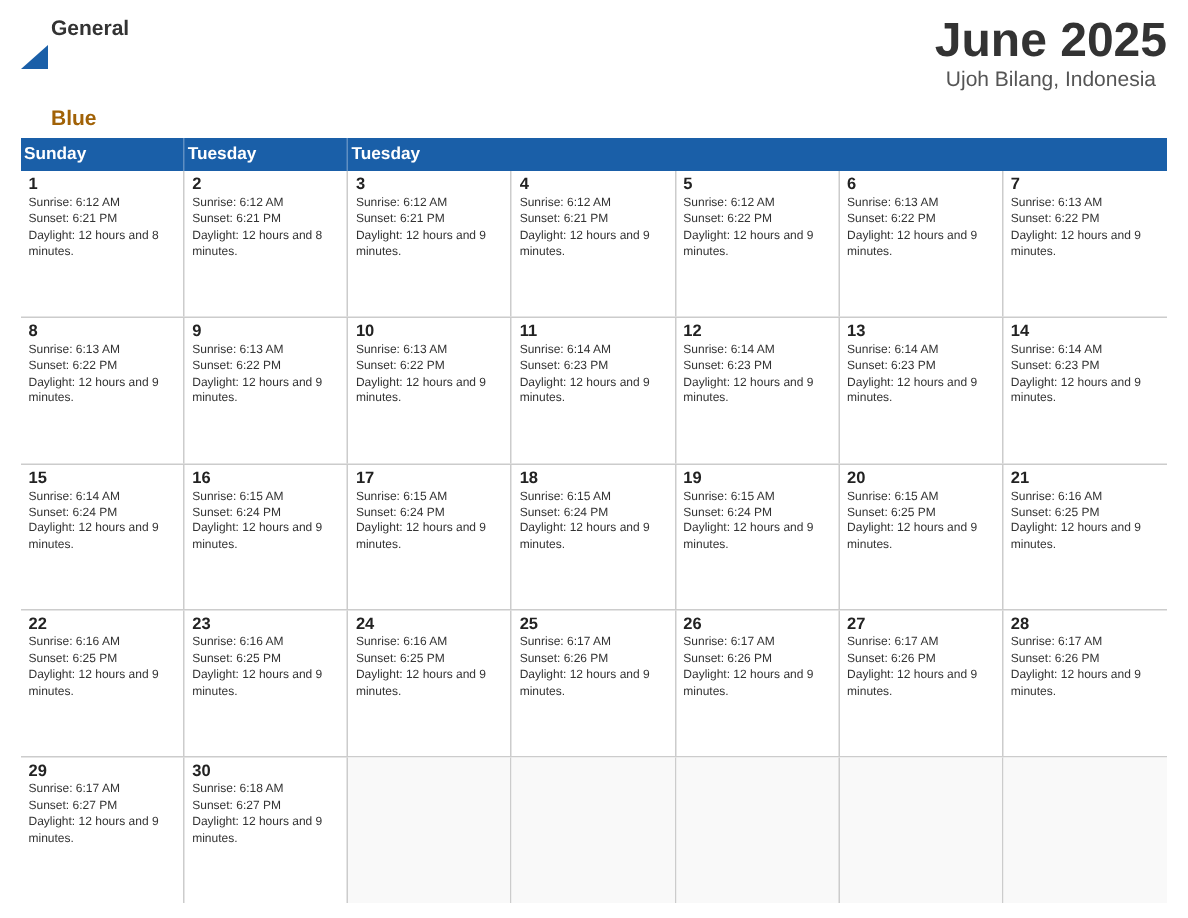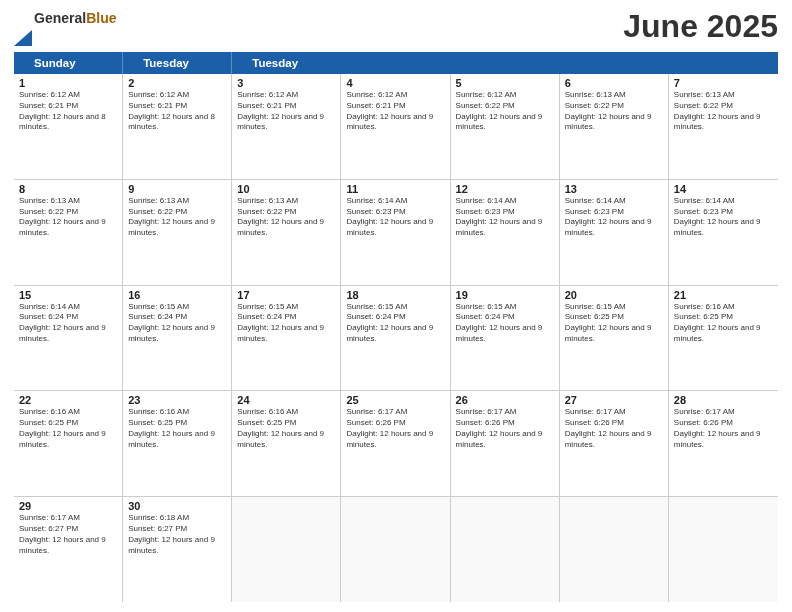--- a/index.html
+++ b/index.html
@@ -49,21 +49,21 @@
     }
     .cal-header {
       display: grid;
       grid-template-columns: repeat(7, 1fr);
       background: #1a5fa8;
       color: #fff;
       font-size: 11.5px;
       font-weight: bold;
     }
     .cal-header-cell {
-      padding: 5px 20px;
+      padding: 5px 2px;
       text-align: left;
       border-right: 1px solid rgba(255,255,255,0.3);
     }
     .cal-header-cell:last-child { border-right: none; }
     .cal-body {
       display: flex;
       flex-direction: column;
       flex: 1;
     }
     .cal-row {
@@ -101,28 +101,29 @@
 
 <div class="page">
   <div class="header">
     <div class="logo">
     <div style="display:flex;align-items:flex-start;gap:2px;">
       <div style="position:relative;width:18px;height:36px;overflow:hidden;">
         <svg width="18" height="36" viewBox="0 0 18 36">
           <polygon points="0,36 18,20 18,36" fill="#1a5fa8"></polygon>
         </svg>
       </div>
-      <div style="display:flex;line-height:1.15;">
+      <div style="display:flex;flex-direction:column;line-height:1.15;gap:44px;">
         <span style="font-size:14px;font-weight:bold;color:#333;">General</span>
         <span style="font-size:14px;font-weight:bold;color:#a16207;">Blue</span>
       </div>
     </div>
   </div>
     <div class="title-block">
       <div class="month-title">June 2025</div>
+      <div class="location">Ujoh Bilang, Indonesia</div>
     </div>
   </div>
 
   <div class="calendar">
     <div class="cal-header">
     <div class="cal-header-cell">Sunday</div>
         <div class="cal-header-cell">Tuesday</div>
         <div class="cal-header-cell">Tuesday</div>
       </div>
     <div class="cal-body">

